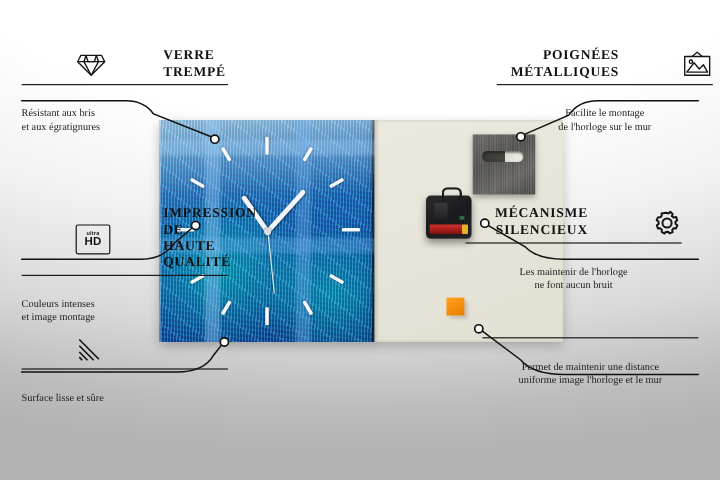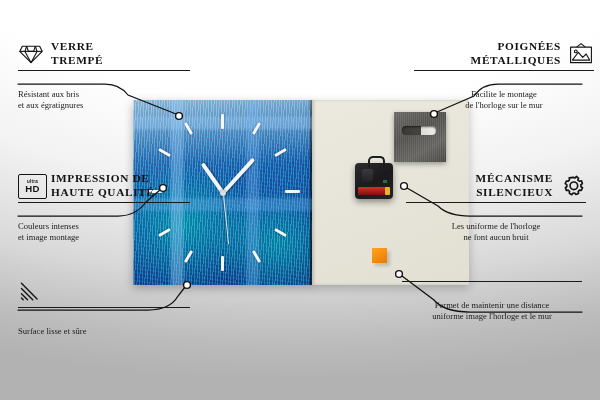--- a/index.html
+++ b/index.html
@@ -101,46 +101,46 @@
   #connectors path{fill:none;stroke:#111111;stroke-width:1.25;stroke-linecap:round;}
   #connectors circle{fill:#ffffff;stroke:#111111;stroke-width:1.4;}
 
   
   .feature{position:absolute;width:172px;}
   .feature .head{display:flex;align-items:center;gap:7px;}
   .feature.right .head{justify-content:flex-end;}
   .ftitle{
     font-family:"Liberation Serif", serif;
     font-weight:bold;font-size:11.3px;letter-spacing:.65px;
-    color:#121212;line-height:13.5px;text-transform:uppercase;
+    color:#121212;line-height:13.5px;text-transform:uppercase;margin-left:40px;
   }
   .feature.left .ftitle{text-align:left;}
   .feature.right .ftitle{text-align:right;}
   .rule{height:1px;background:#1a1a1a;margin:3px 0 4px 0;}
   .fdesc{
     font-family:"Liberation Serif", serif;
     font-size:8.6px;line-height:10.6px;color:#1b1b1b;margin-top:18px;
   }
   .feature.right .fdesc{text-align:center;}
-  .icon{flex:0 0 auto;width:26px;height:24px;display:block;}
+  .icon{flex:0 0 auto;width:26px;height:24px;display:block;margin-left:45px;}
   .icon svg{display:block;width:100%;height:100%;}
   .hd-badge{
     width:27px;height:23px;border:1.4px solid #151515;border-radius:2px;
     display:flex;flex-direction:column;align-items:center;justify-content:center;
     font-family:"Liberation Sans", sans-serif;color:#151515;
   }
   .hd-badge .u{font-size:4.6px;letter-spacing:.2px;line-height:5px;font-weight:bold;}
   .hd-badge .h{font-size:9.6px;font-weight:bold;line-height:10px;letter-spacing:.2px;}
 
   
   #f-verre{left:18px;top:40px;}
   #f-impression{left:18px;top:172px;}
   #f-bords{left:18px;top:280px;}
   #f-poignees{right:6px;top:40px;}
-  #f-mecanisme{right:14px;top:172px;}
+  #f-mecanisme{right:32px;top:172px;}
   #f-entretoise{right:18px;top:278px;}
   .feature.right{width:180px;}
 </style>
 </head>
 <body>
 
 <div id="stage">
 
   <div id="product">
 
@@ -302,21 +302,21 @@
                      L18.4 22.8 L17 21.2 L14.8 21.4 L13.6 23 L10.8 21.4 L11 19.2 L9.4 17.8
                      L7.2 18 L6.2 15 L8 13.6 L7.8 11.4 L6 10.2 L7.4 7.2 L9.6 7.4 L11 5.8
                      L10.6 3.6 Z"></path>
             <circle cx="16" cy="12.8" r="4.4"></circle>
           </g>
         </svg>
       </span>
     </div>
     <div class="rule"></div>
     <div class="fdesc">
-      <span>Les uniforme de l'horloge</span><br>
+      <span>Les maintenir de l'horloge</span><br>
       <span>ne font aucun bruit</span>
     </div>
   </div>
 
   <div class="feature right" id="f-entretoise">
     <div class="rule"></div>
     <div class="fdesc">
       <span>Permet de maintenir une distance</span><br>
       <span>uniforme image l'horloge et le mur</span>
     </div>

